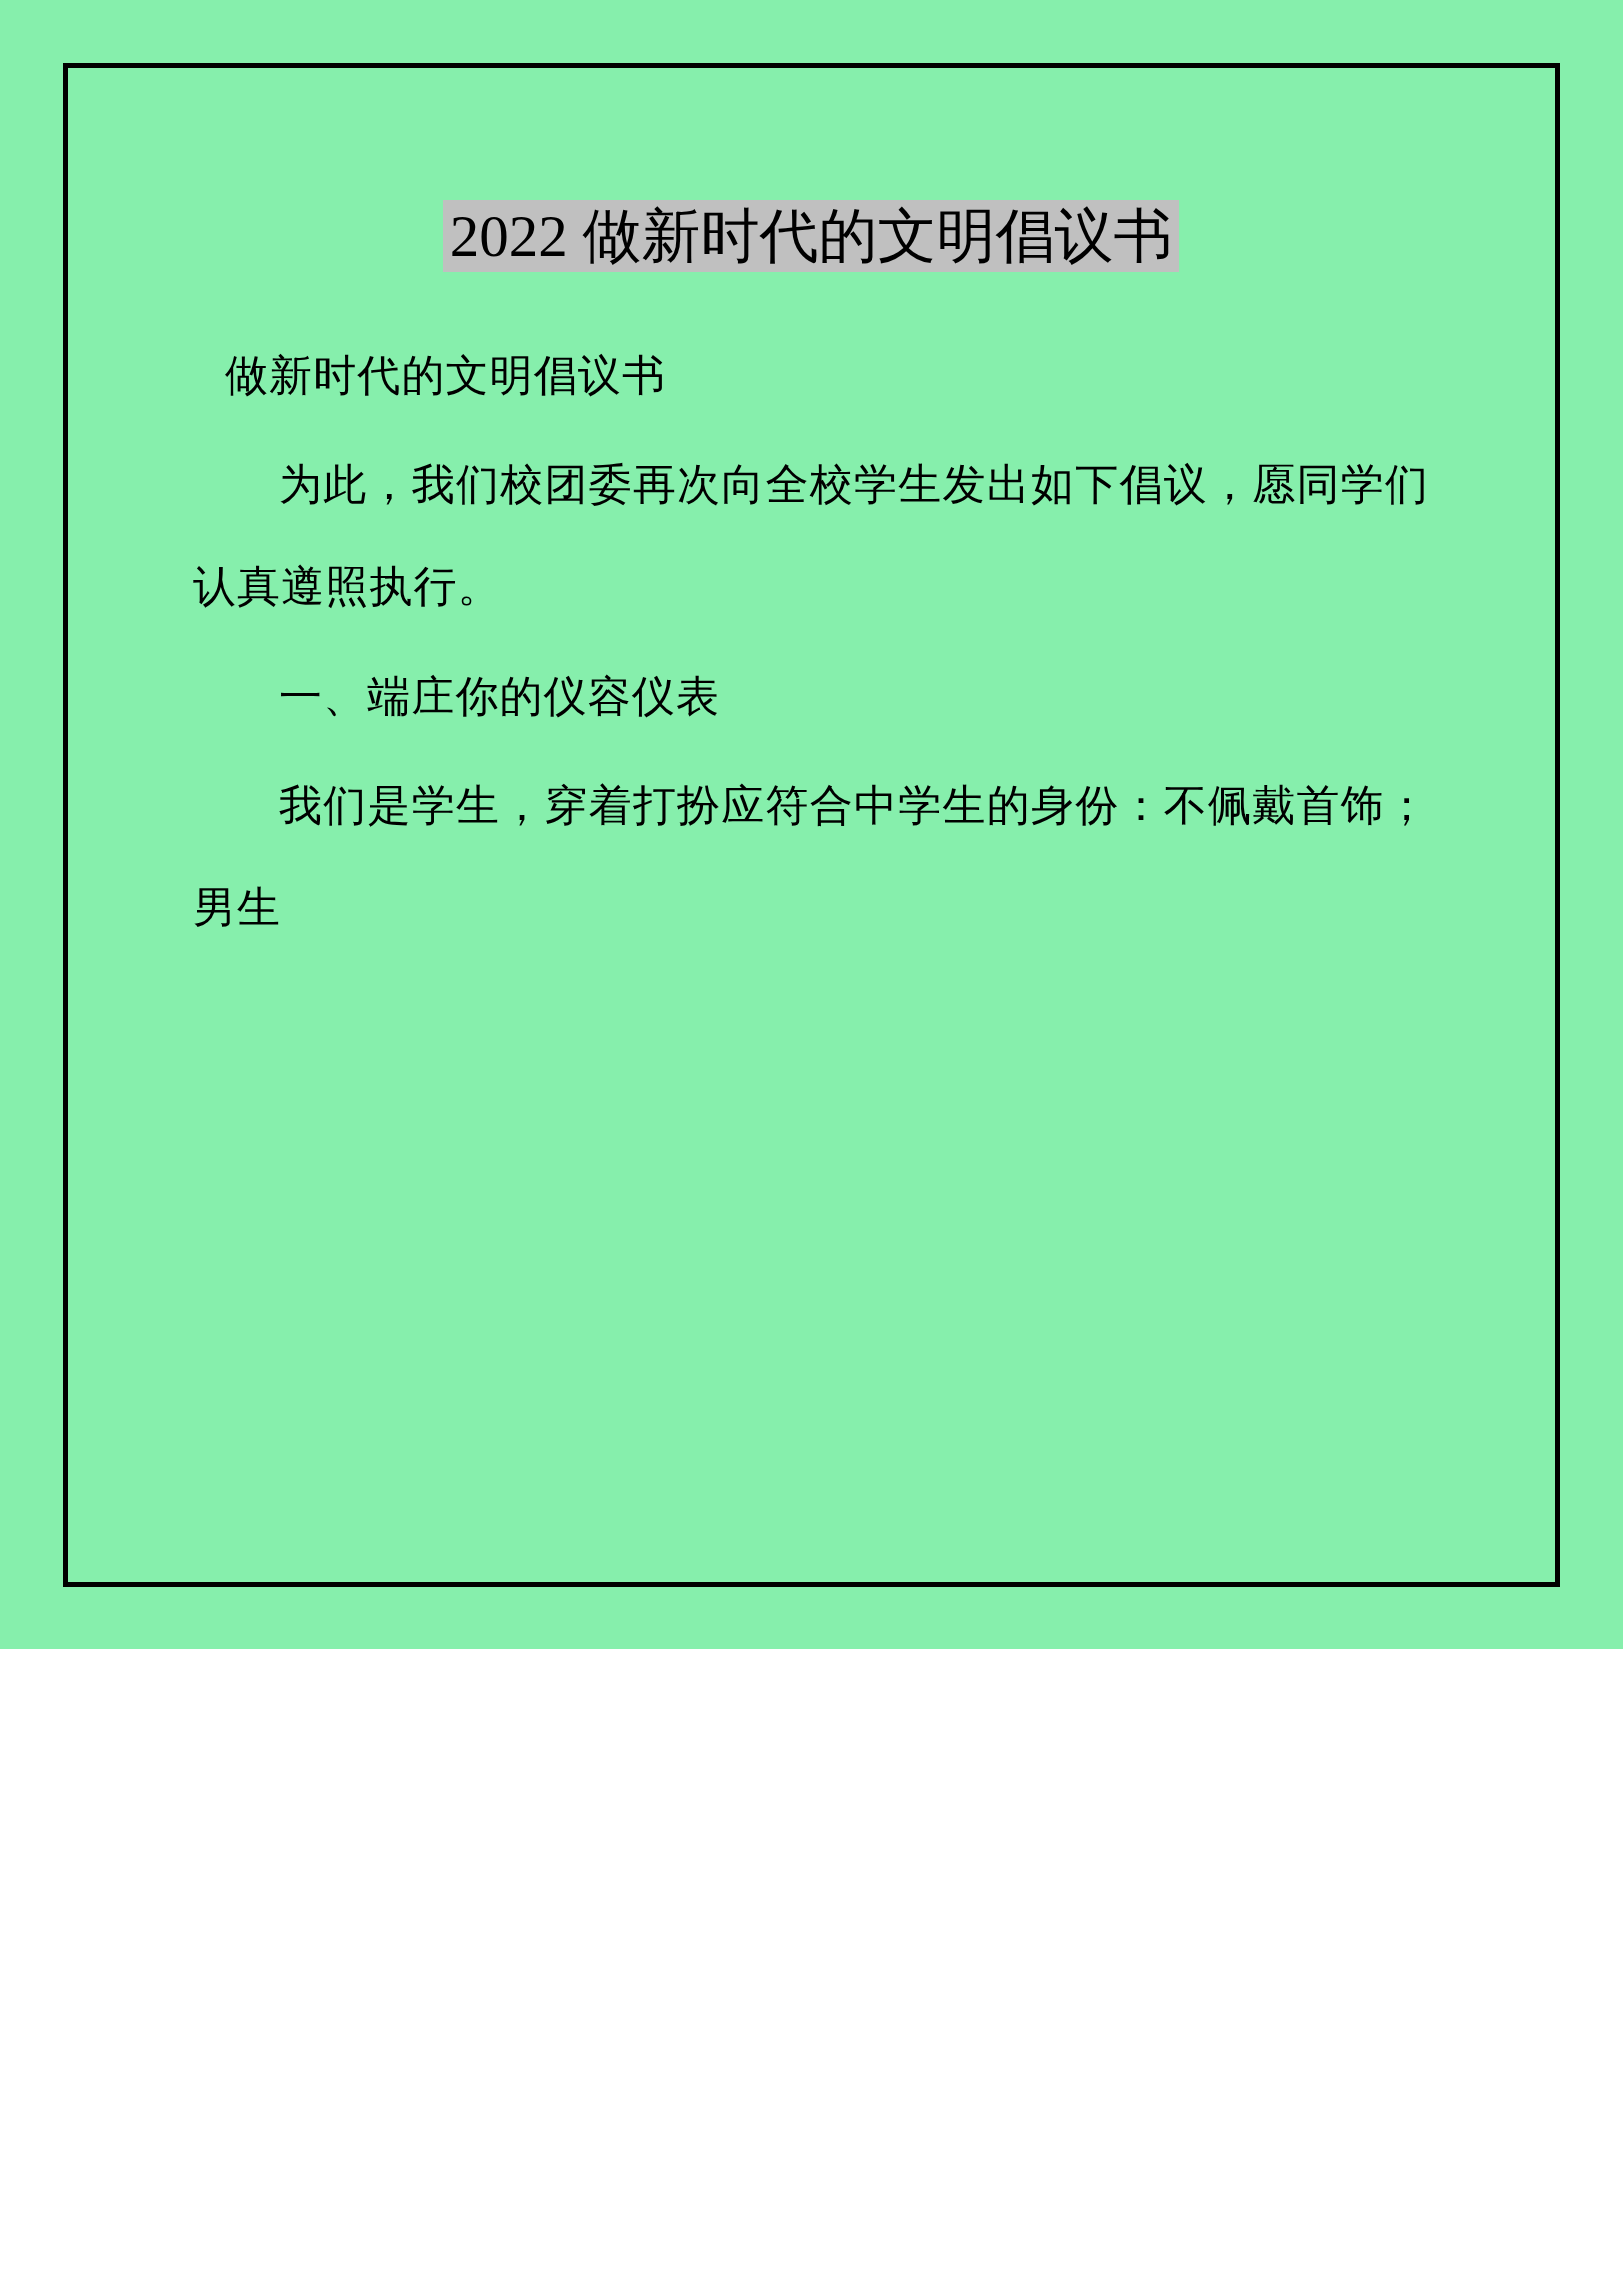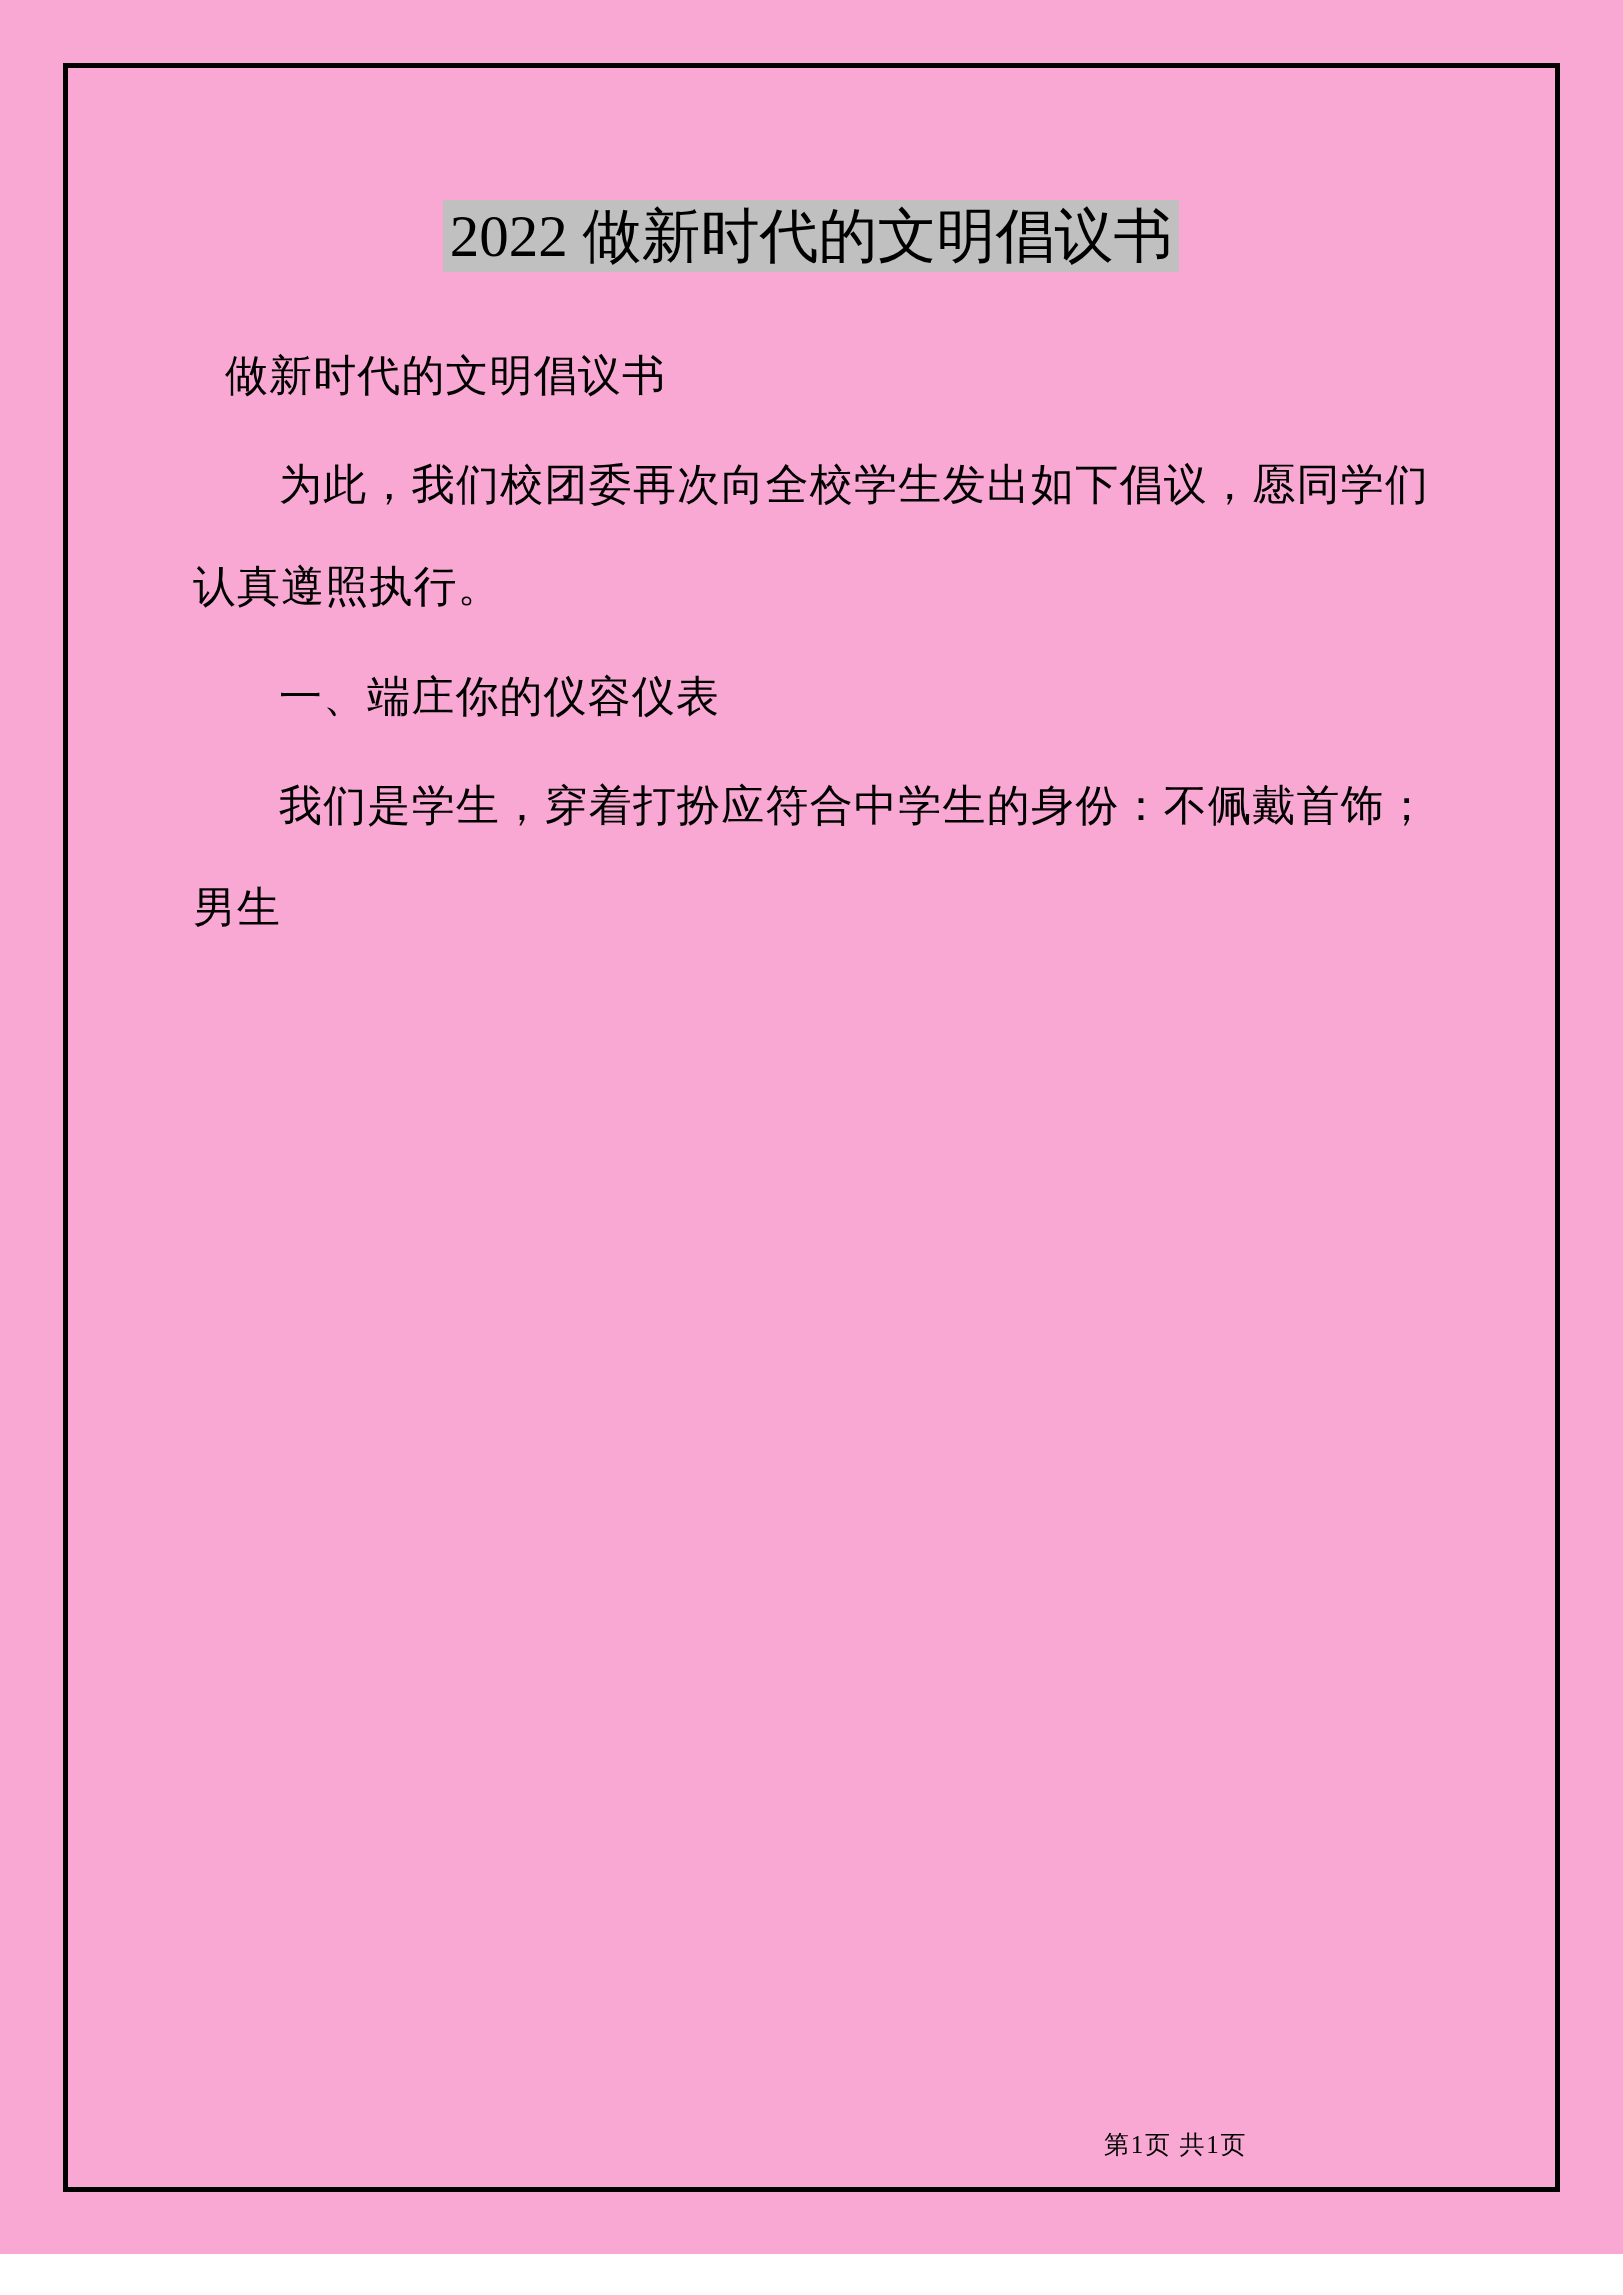--- a/index.html
+++ b/index.html
@@ -3,22 +3,22 @@
 <meta charset="utf-8">
 <style>
   html, body {
     margin: 0;
     padding: 0;
     background: #ffffff;
   }
   .page {
     position: relative;
     width: 1623px;
-    height: 2254px;
-    background: #f9a8d4;
+    height: 1649px;
+    background: #86efac;
     color: #000000;
     font-family: "Liberation Serif", "DejaVu Serif", serif;
     overflow: hidden;
   }
   
   .frame {
     position: absolute;
     left: 63px;
     top: 63px;
     right: 63px;

